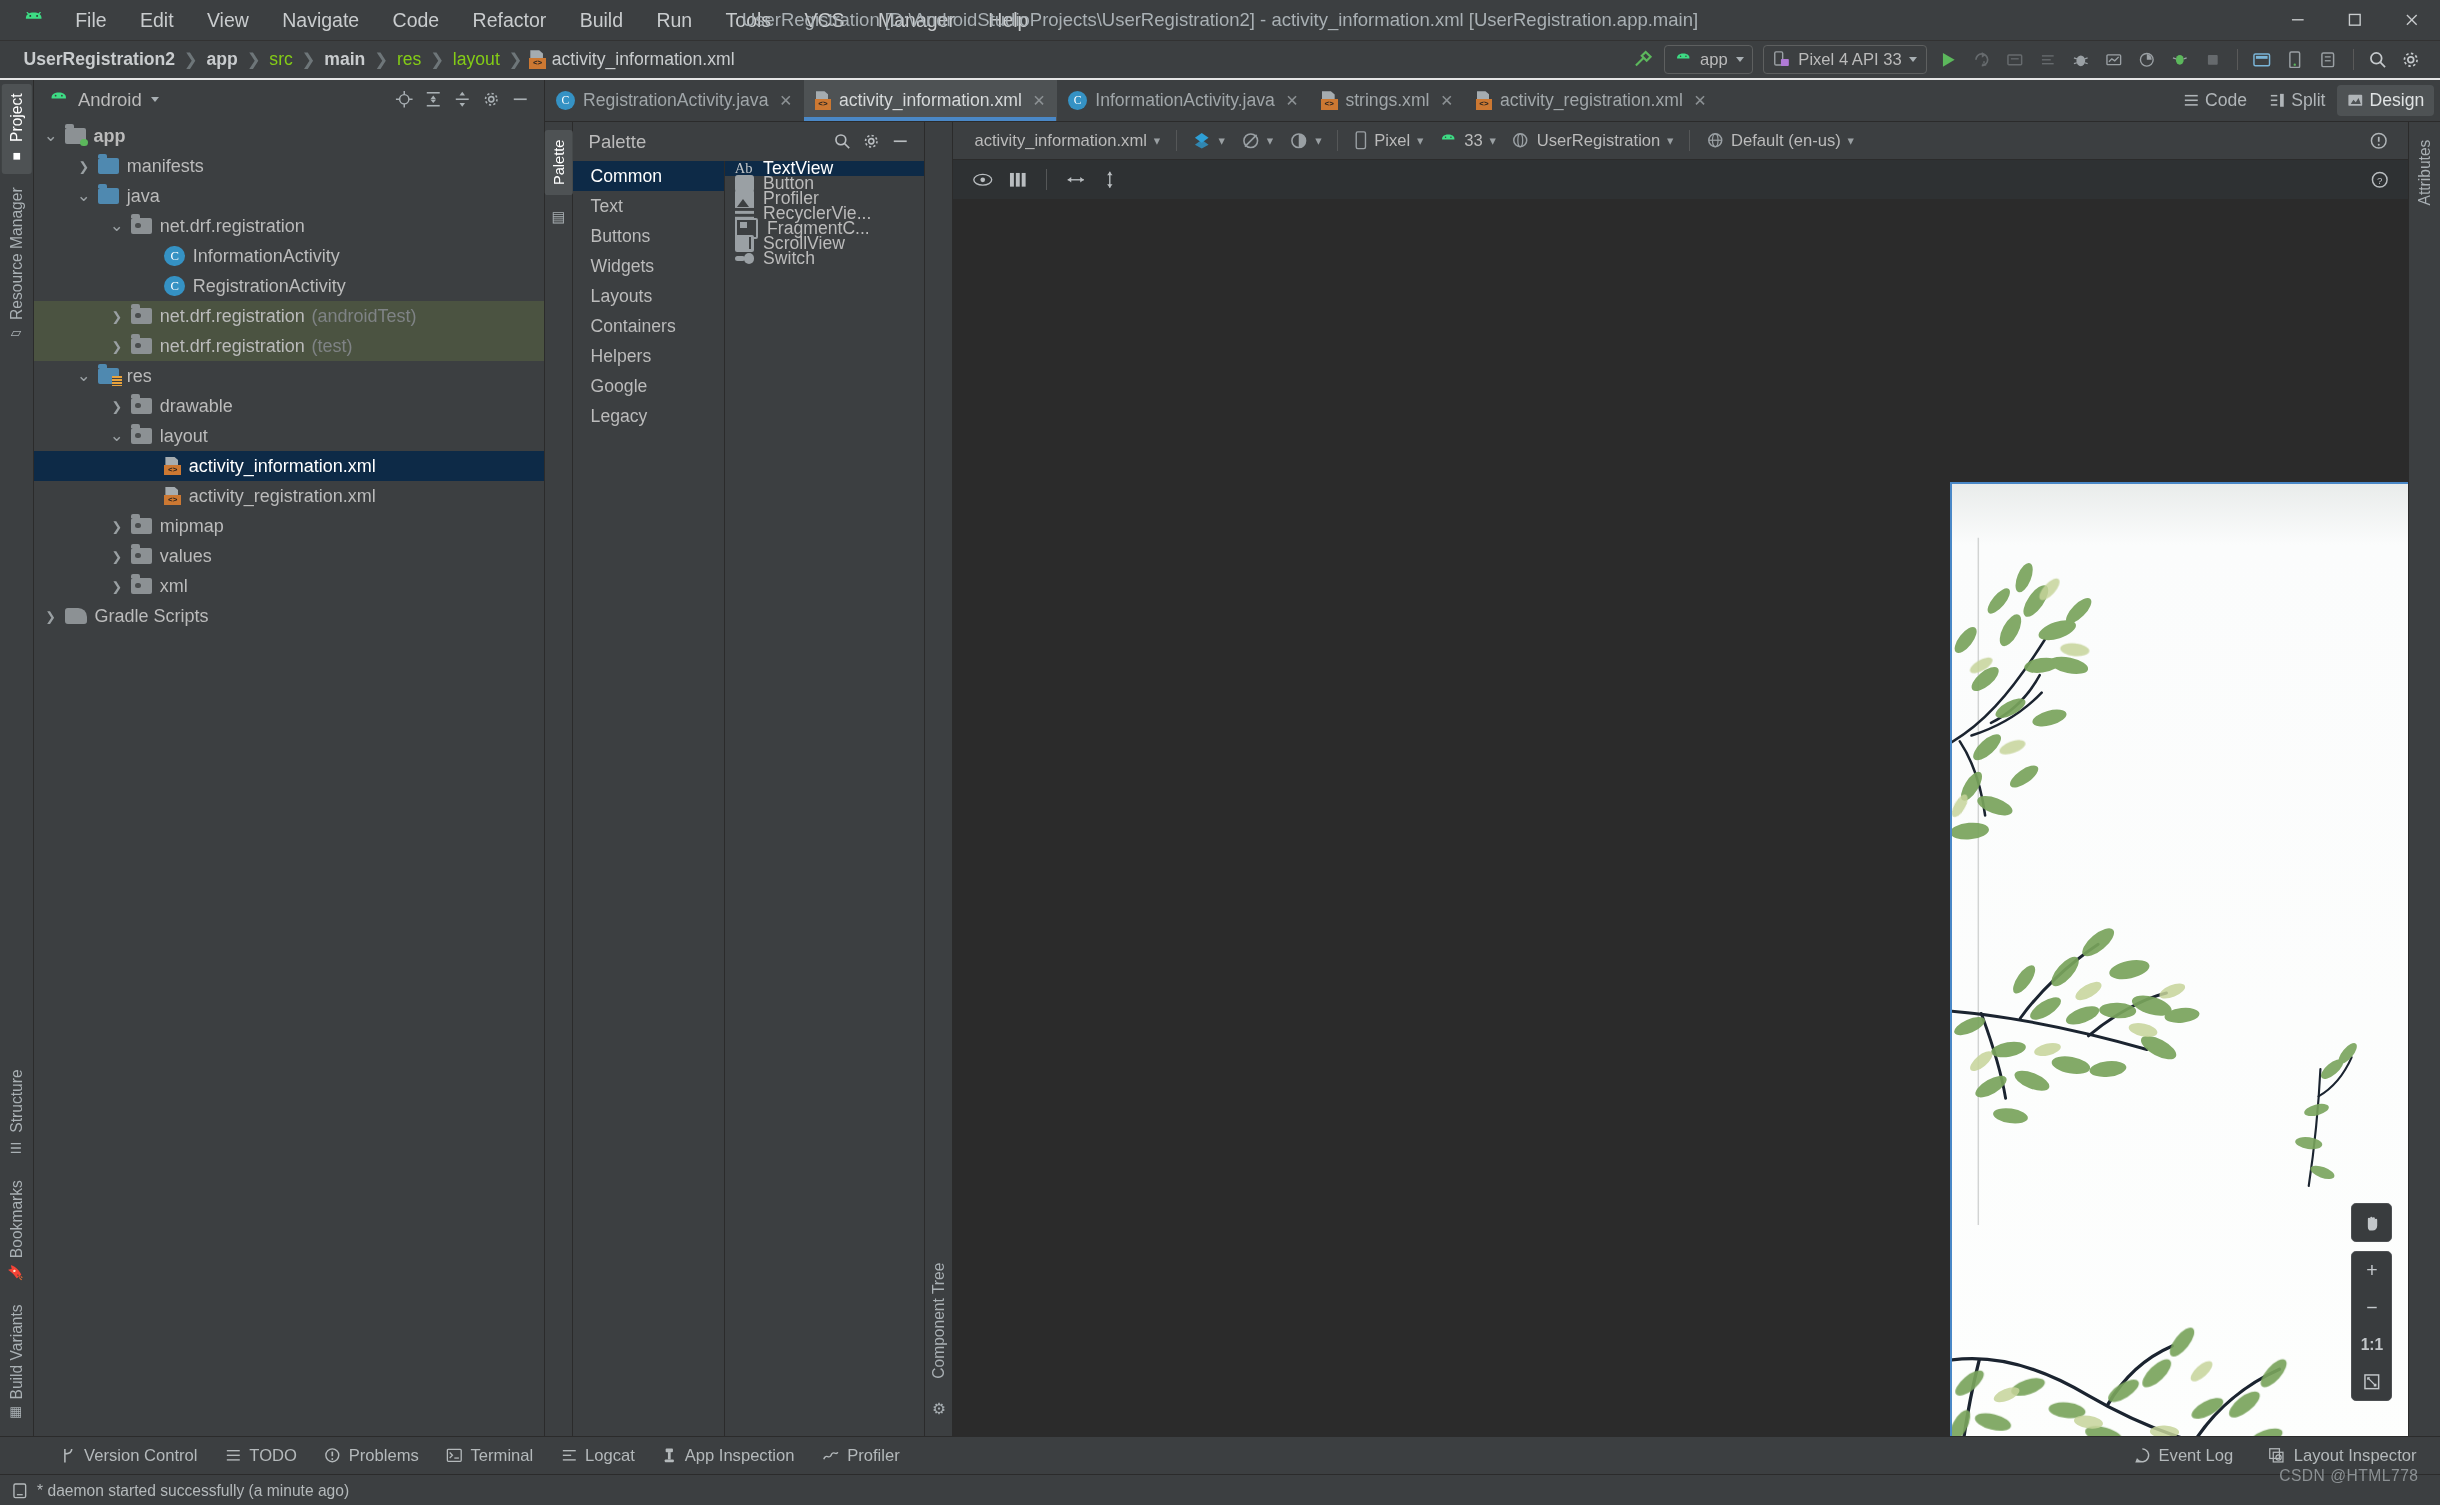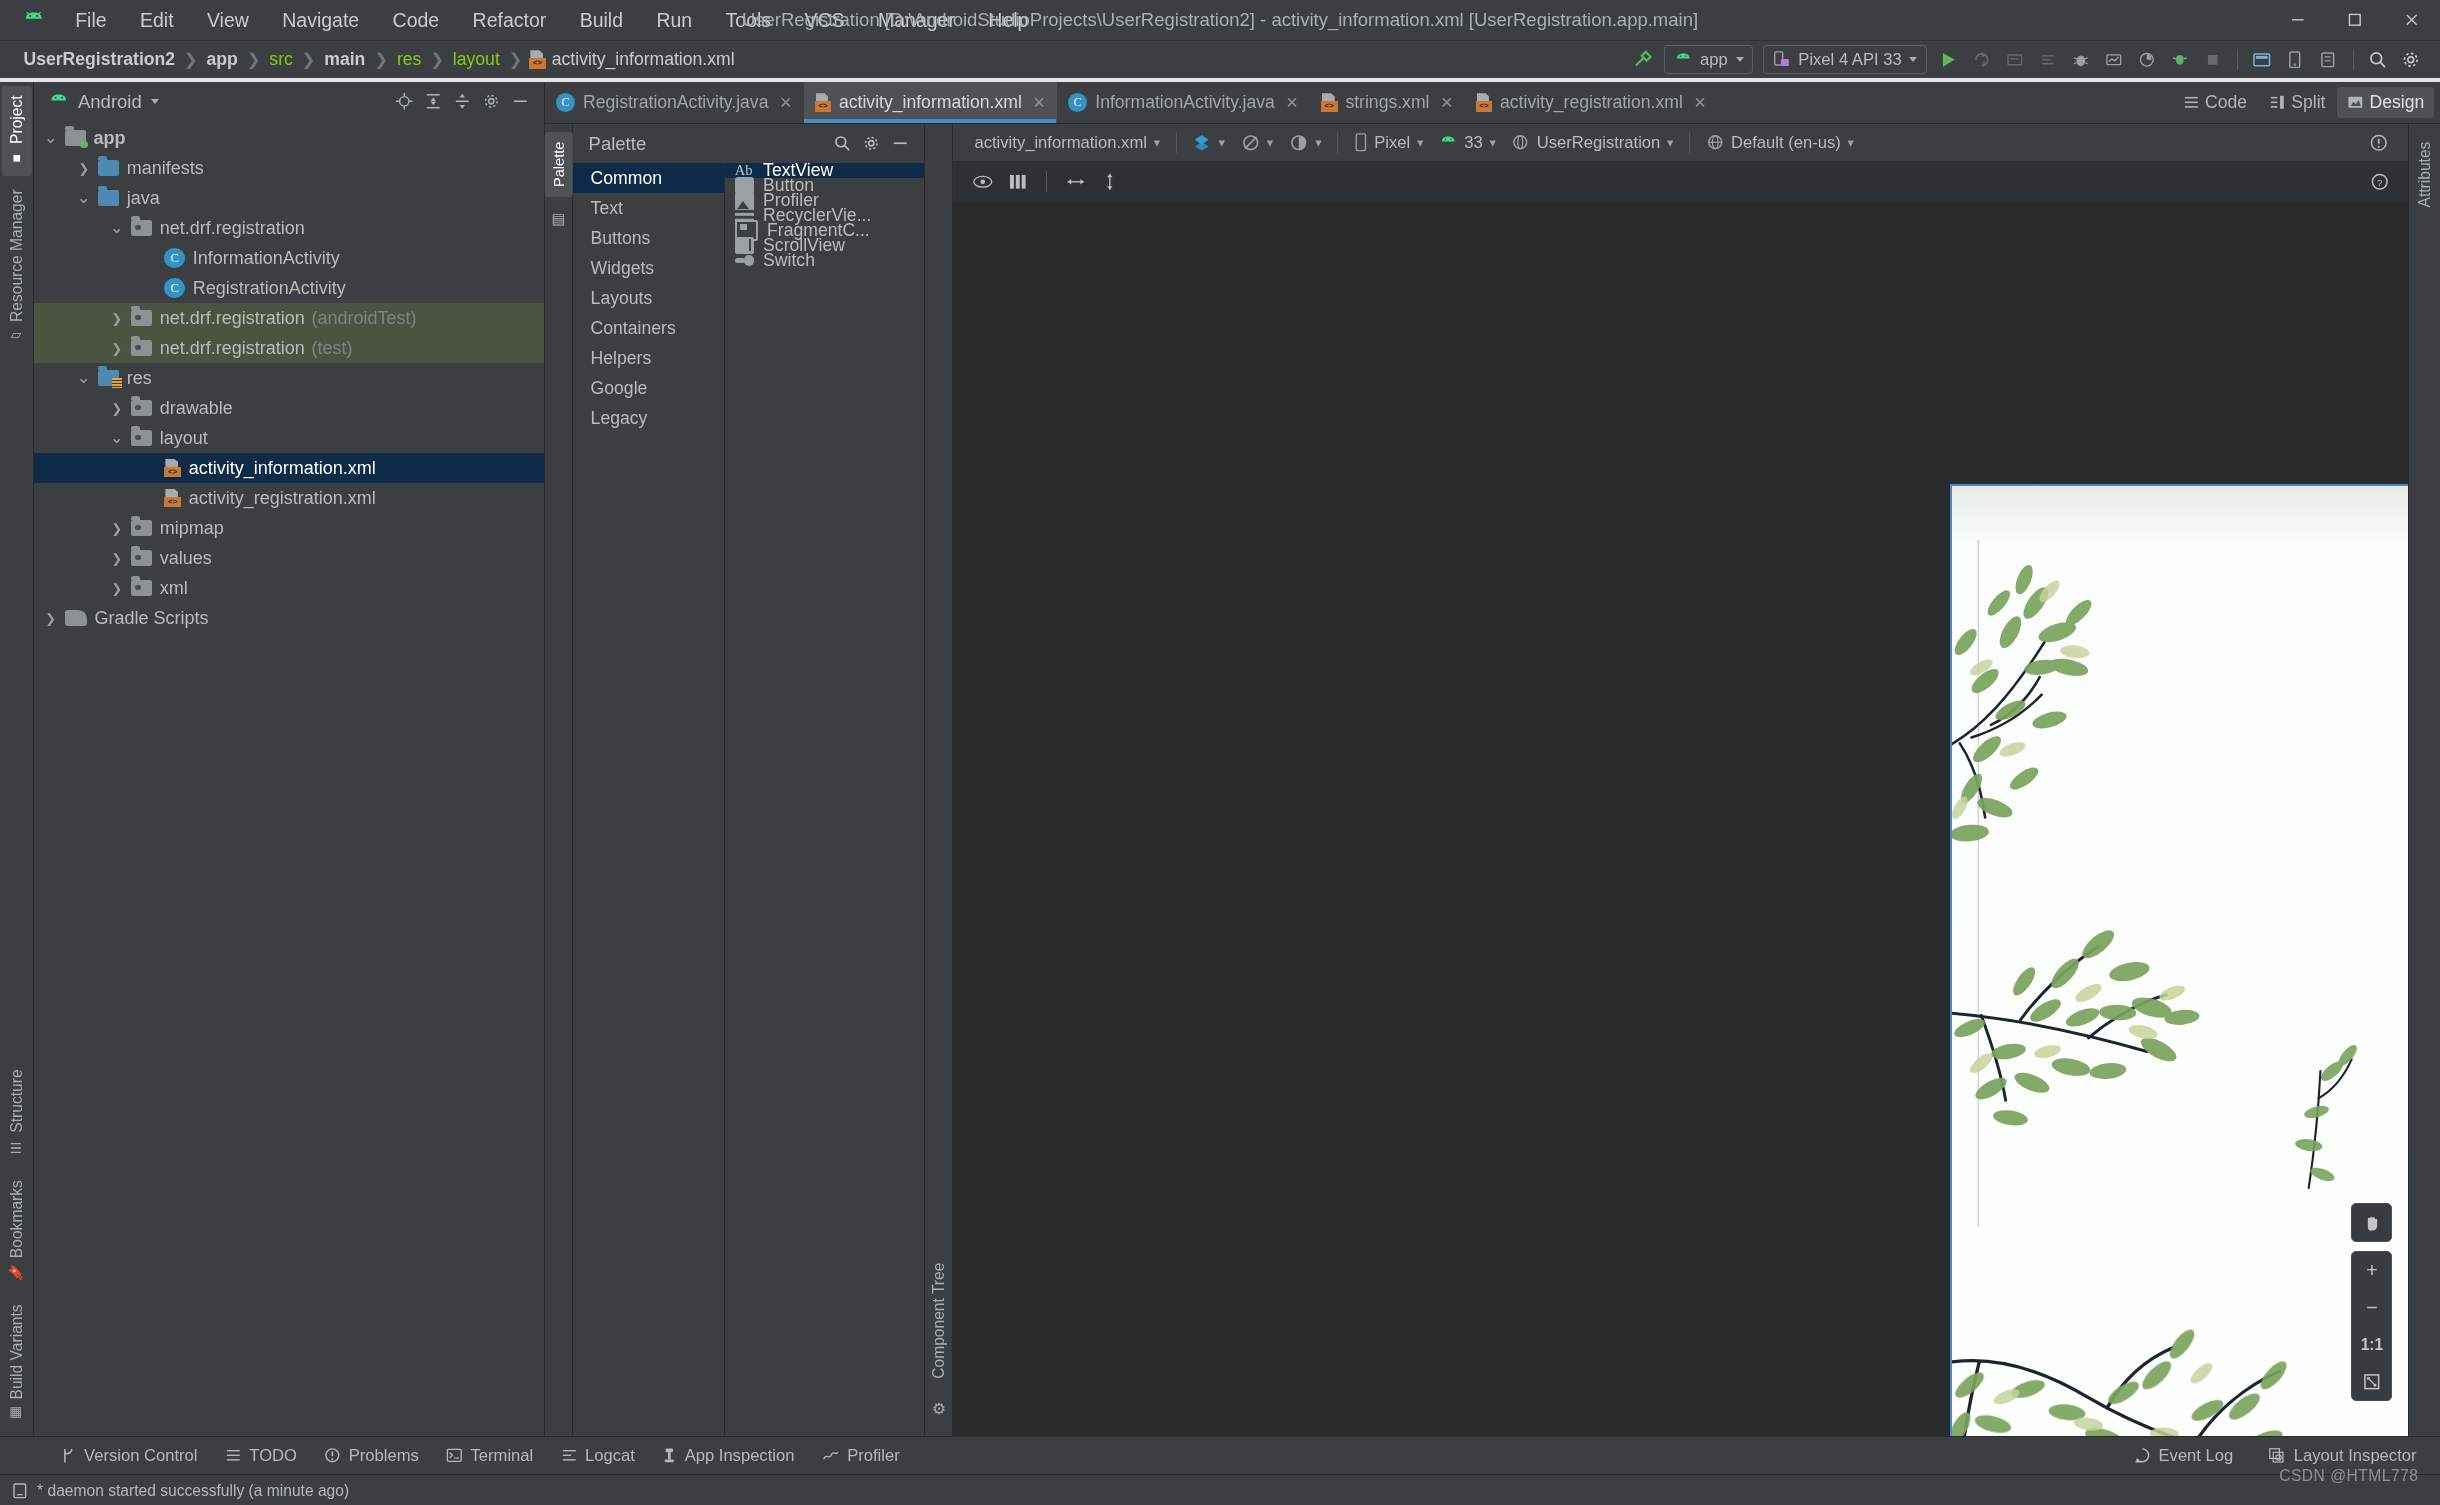--- a/index.html
+++ b/index.html
@@ -77,21 +77,21 @@
   }
 
   
   .navbar {
     height: 37px;
     background: #3c3f41;
     display: flex;
     align-items: center;
     flex-shrink: 0;
     position: relative;
-    border-bottom: 4px solid #e5e5e5;
+    border-bottom: 2px solid #e5e5e5;
   }
   .breadcrumbs {
     display: flex;
     align-items: center;
     margin-left: 21.5px;
     font-size: 17.6px;
   }
   .crumb {
     color: #84cc16;
     white-space: nowrap;

